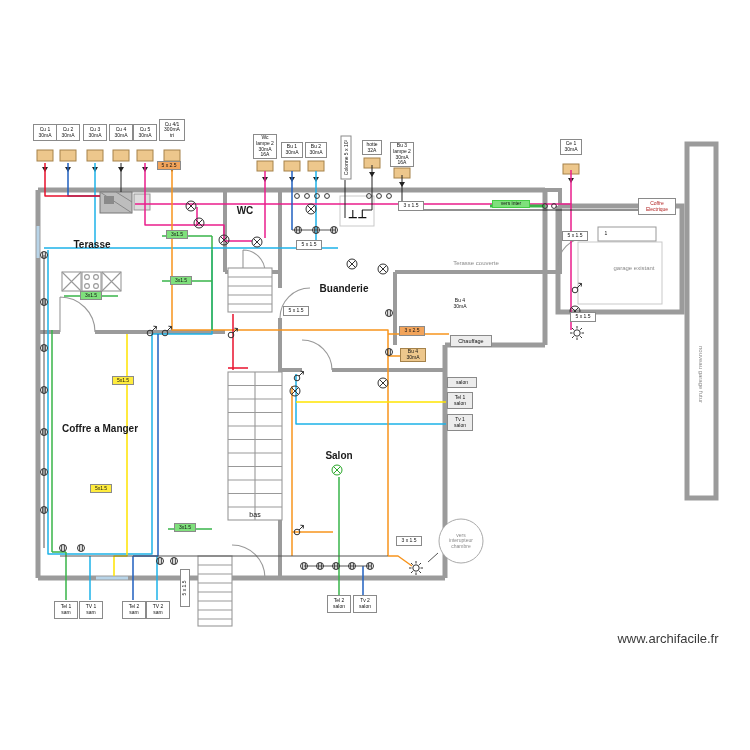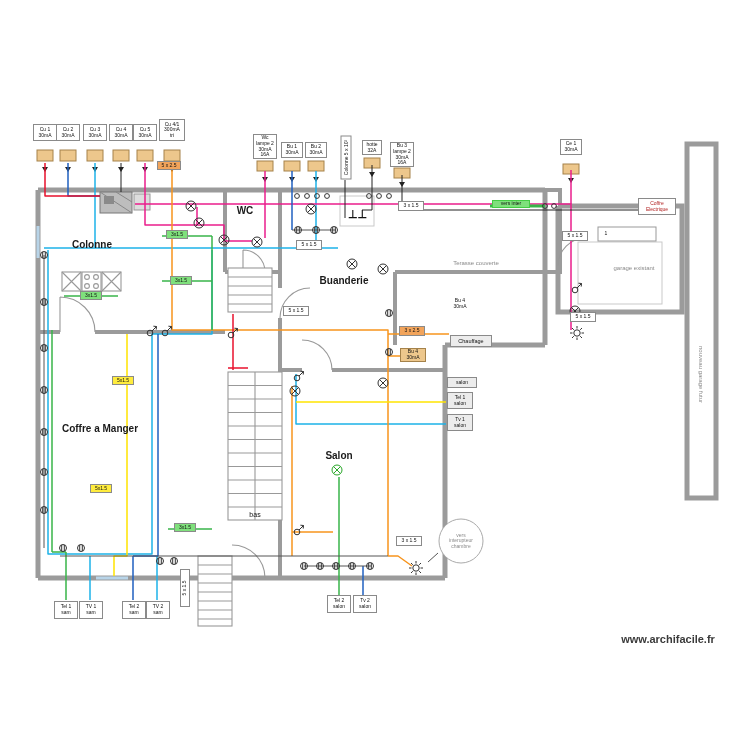--- a/index.html
+++ b/index.html
@@ -12,21 +12,21 @@
   .grn{background:#7fe07c;}
   .org{background:#f2a45b;}
   .yel{background:#ffec3d;}
   .gry{background:#ececec;}
   .room{font-weight:bold;font-size:10px;color:#1a1a1a;white-space:nowrap;}
   .mut{color:#8a8a8a;}
   .red{color:#b22222;}
   .vtxt{writing-mode:vertical-rl;}
   .rot{transform:rotate(-90deg);}
   .f5{font-size:5px;}
-  .wm{font-size:11px;color:#3a3a3a;white-space:nowrap;font-weight:bold;}
+  .wm{font-size:13px;color:#3a3a3a;white-space:nowrap;}
 
   .wall{stroke:#9b9b9b;stroke-width:5;fill:none;}
   .wall2{stroke:#9b9b9b;stroke-width:4;fill:none;}
   .thin{stroke:#999;stroke-width:1.1;fill:none;}
   .ltgr{stroke:#c9c9c9;stroke-width:1;fill:none;}
   .win{stroke:#b8d4e8;stroke-width:3;fill:none;}
   .dark{stroke:#555;stroke-width:1;fill:none;}
   .sym{stroke:#333;stroke-width:1;fill:none;}
   .symg{stroke:#2aa82a;stroke-width:1;fill:none;}
   .wire{fill:none;stroke-width:1.5;stroke-linejoin:round;}
@@ -363,23 +363,23 @@
 <div class="lbl bx f5" style="left:353px;top:595px;width:24px;height:18px;">Tv 2
 salon</div>
 
 <div class="lbl bx f5 red" style="left:638px;top:198px;width:38px;height:17px;">Coffre
 Electrique</div>
 <div class="lbl f5" style="left:601px;top:229px;width:10px;height:10px;">1</div>
 <div class="lbl f5 mut" style="left:437px;top:528px;width:48px;height:26px;">vers
 interupteur
 chambre</div>
 
-<div class="lbl room" style="left:72px;top:240px;width:40px;height:10px;">Colonne</div>
+<div class="lbl room" style="left:72px;top:240px;width:40px;height:10px;">Terasse</div>
 <div class="lbl room" style="left:236px;top:206px;width:18px;height:10px;">WC</div>
-<div class="lbl room" style="left:318px;top:276px;width:52px;height:10px;">Buanderie</div>
+<div class="lbl room" style="left:318px;top:284px;width:52px;height:10px;">Buanderie</div>
 <div class="lbl room" style="left:62px;top:424px;width:76px;height:10px;">Coffre a Manger</div>
 <div class="lbl room" style="left:323px;top:451px;width:32px;height:10px;">Salon</div>
 <div class="lbl" style="left:243px;top:510px;width:24px;height:10px;font-size:7px;">bas</div>
 <div class="lbl mut" style="left:438px;top:258px;width:76px;height:10px;font-size:6px;">Terasse couverte</div>
 <div class="lbl mut" style="left:596px;top:263px;width:76px;height:10px;font-size:6px;">garage existant</div>
 <div class="lbl mut vtxt" style="left:695px;top:300px;width:12px;height:150px;font-size:6px;">nouveau garage futur</div>
 
 <div class="lbl wm" style="left:612px;top:632px;width:112px;height:14px;">www.archifacile.fr</div>
 
 </div>

